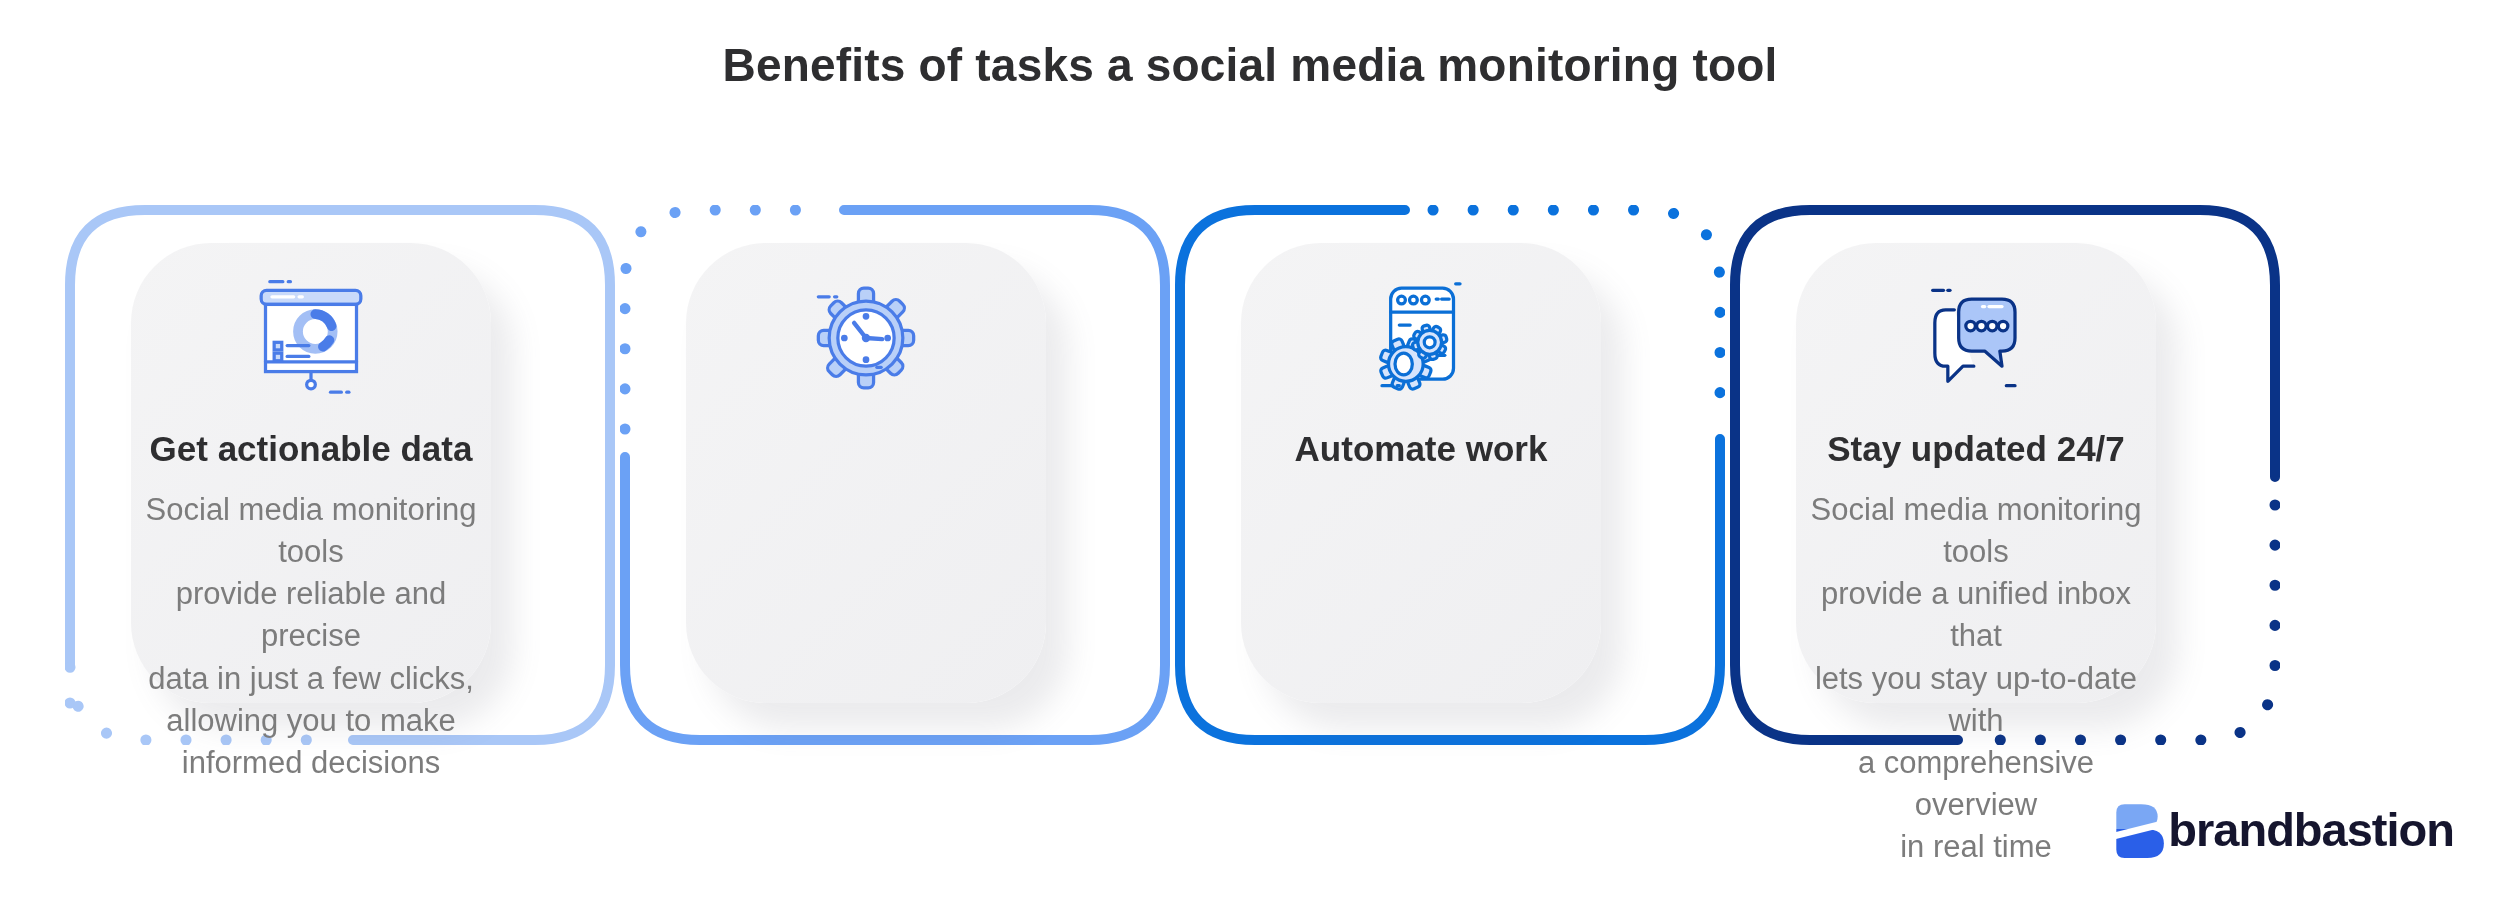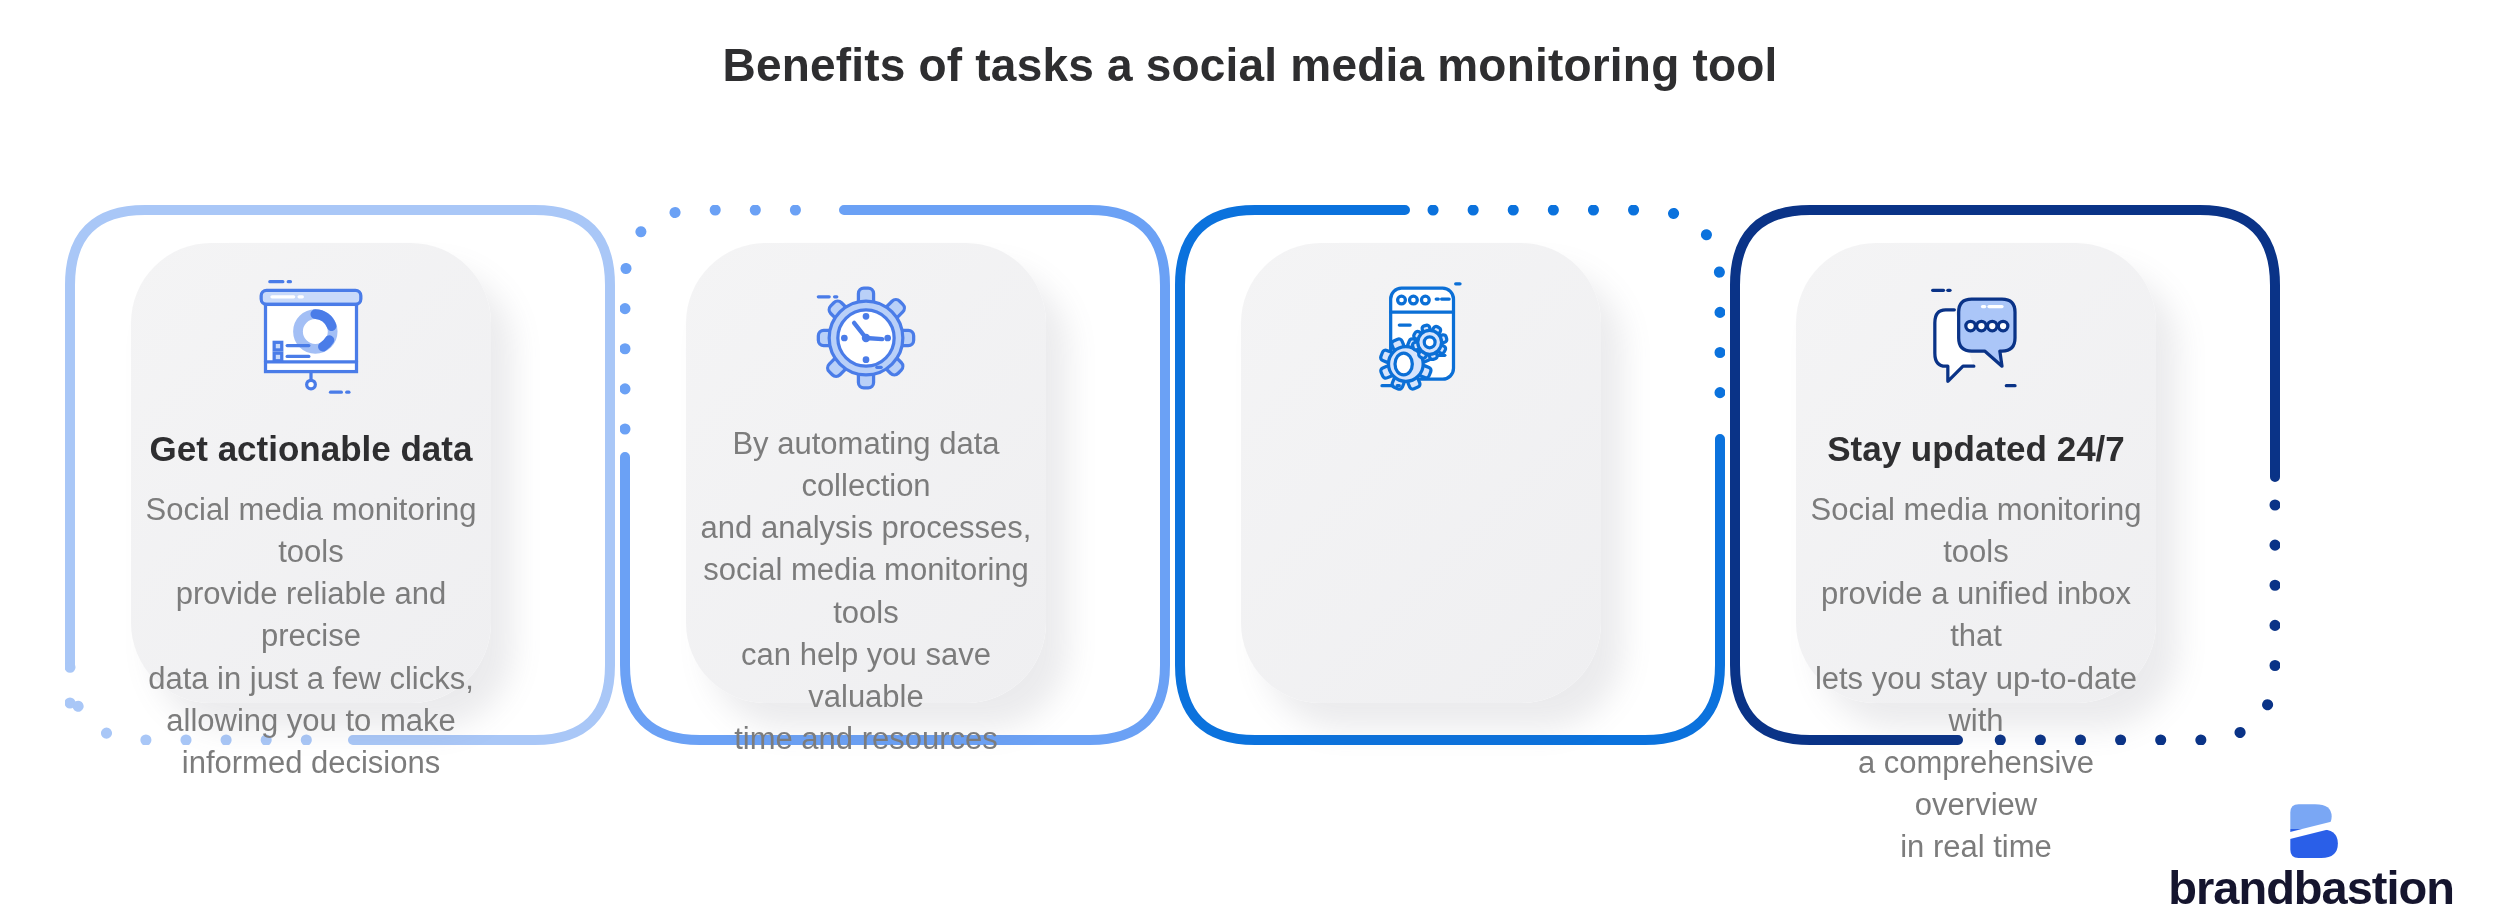--- a/index.html
+++ b/index.html
@@ -22,21 +22,21 @@
   }
   .card-icon{width:130px;height:130px;flex:0 0 auto;}
   .card-title{
     margin:26px 0 0 0;font-size:35px;font-weight:700;color:#2e2e30;text-align:center;
   }
   .card-body{
     margin:20px 14px 0 14px;font-size:31px;color:#7c7c7c;line-height:1.36;
     text-align:center;white-space:pre-line;
   }
   .logo-row{
-    position:absolute;right:46px;top:798px;display:flex;align-items:center;gap:0;flex-direction:column;
+    position:absolute;right:46px;top:798px;display:flex;align-items:center;gap:0;
   }
   .logo-mark{width:62px;height:62px;}
   .logo-text{font-size:47px;font-weight:700;color:#15152e;letter-spacing:-1px;}
 </style>
 </head>
 <body>
 
 <div class="canvas">
 
   <h1 class="main-title">Benefits of tasks a social media monitoring tool</h1>
@@ -109,25 +109,20 @@
             <circle cx="60" cy="40" r="1.6" fill="#4A7CE8"></circle>
             <circle cx="60" cy="80" r="1.6" fill="#4A7CE8"></circle>
             <circle cx="40" cy="60" r="1.6" fill="#4A7CE8"></circle>
             <circle cx="80" cy="60" r="1.6" fill="#4A7CE8"></circle>
             <path d="M60 60 L49 46" stroke-width="4"></path>
             <path d="M60 60 L75 61" stroke-width="4"></path>
             <circle cx="60" cy="60" r="2.4" fill="#4A7CE8"></circle>
             <path d="M70 87 H74"></path>
           </g>
         </svg>
-        <p class="card-body">By automating data collection
-and analysis processes,
-social media monitoring tools
-can help you save valuable
-time and resources</p>
       </div>
     </div>
 
     <div class="card">
       <svg class="card-border" viewBox="0 0 550 540">
         <g fill="none" stroke-linecap="round" stroke="#0B72DD">
           <path stroke-width="10" d="M 545 234 V 460 Q 545 535 470 535 H 80 Q 5 535 5 460 V 80 Q 5 5 80 5 H 230"></path>
           <path stroke-width="11" stroke-dasharray="0.1 40" d="M 258 5 H 470 Q 545 5 545 80 V 206"></path>
         </g>
       </svg>
@@ -165,20 +160,21 @@
               <rect x="64.5" y="72" width="7" height="8" rx="2.5" transform="rotate(75 68 64)"></rect>
               <rect x="52" y="60.5" width="8" height="7" rx="2.5" transform="rotate(75 68 64)"></rect>
               <rect x="76" y="60.5" width="8" height="7" rx="2.5" transform="rotate(75 68 64)"></rect>
               <circle cx="68" cy="64" r="11"></circle>
             </g>
             <circle cx="68" cy="64" r="5" fill="#ffffff"></circle>
             <path d="M24 104 H34"></path>
               <path d="M38 104 H40"></path>
           </g>
         </svg>
+        <h2 class="card-title">Automate work</h2>
       </div>
     </div>
 
     <div class="card">
       <svg class="card-border" viewBox="0 0 550 540">
         <g fill="none" stroke-linecap="round" stroke="#0A3387">
           <path stroke-width="10" d="M 228 535 H 80 Q 5 535 5 460 V 80 Q 5 5 80 5 H 470 Q 545 5 545 80 V 272"></path>
           <path stroke-width="11" stroke-dasharray="0.1 40" d="M 545 300 V 460 Q 545 535 470 535 H 256"></path>
         </g>
       </svg>

